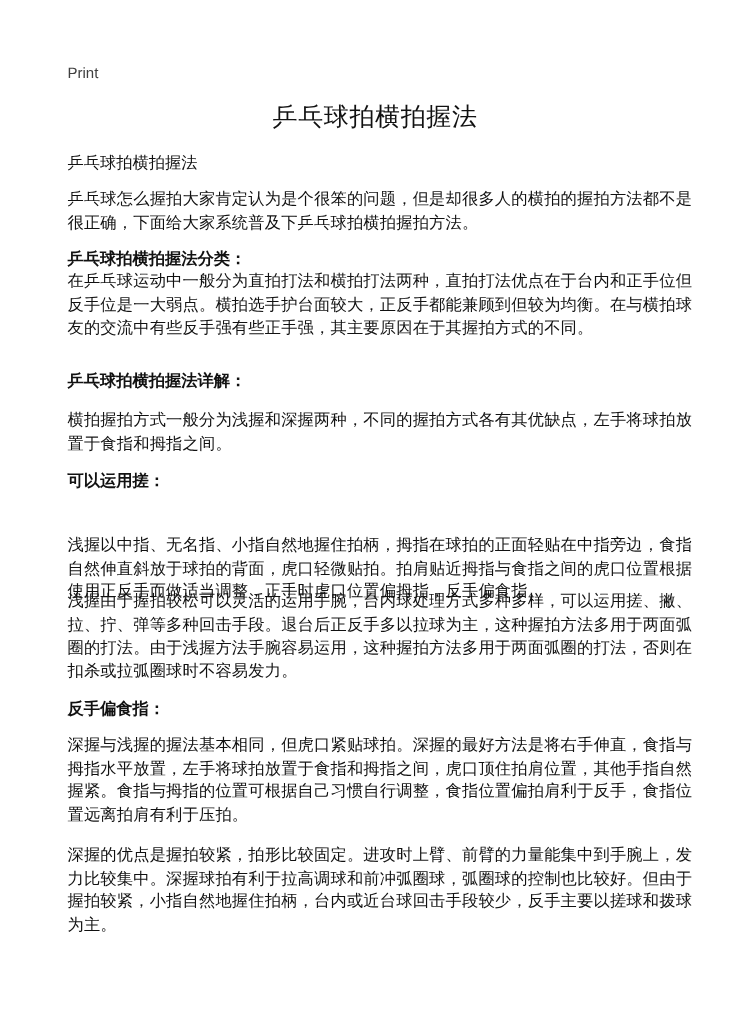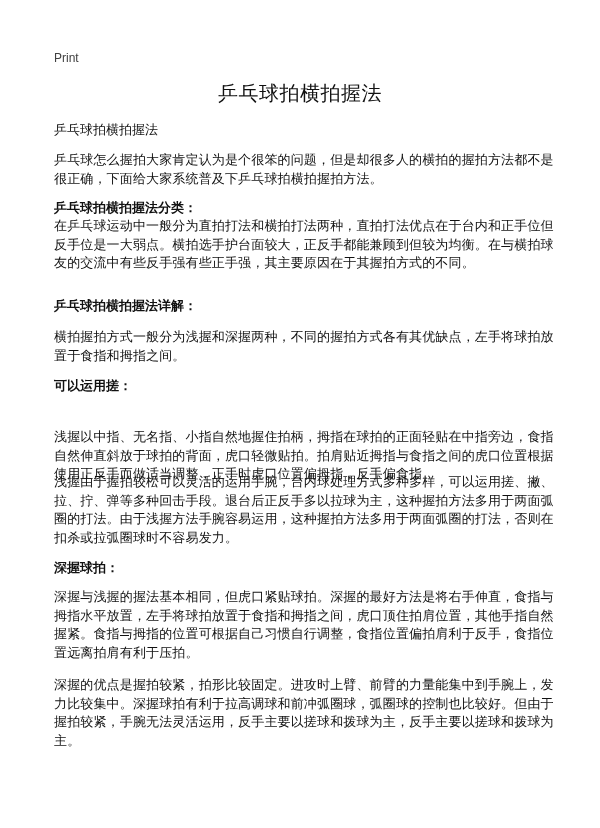--- a/index.html
+++ b/index.html
@@ -36,15 +36,15 @@
 <h3 class="block" style="top:199px">乒乓球拍横拍握法分类：</h3>
 <p class="block" style="top:217px">在乒乓球运动中一般分为直拍打法和横拍打法两种，直拍打法优点在于台内和正手位但反手位是一大弱点。横拍选手护台面较大，正反手都能兼顾到但较为均衡。在与横拍球友的交流中有些反手强有些正手强，其主要原因在于其握拍方式的不同。</p>
 
 <h3 class="block" style="top:297px">乒乓球拍横拍握法详解：</h3>
 <p class="block" style="top:328px">横拍握拍方式一般分为浅握和深握两种，不同的握拍方式各有其优缺点，左手将球拍放置于食指和拇指之间。</p>
 
 <h3 class="block" style="top:377px">可以运用搓：</h3>
 <p class="block" style="top:428px">浅握以中指、无名指、小指自然地握住拍柄，拇指在球拍的正面轻贴在中指旁边，食指自然伸直斜放于球拍的背面，虎口轻微贴拍。拍肩贴近拇指与食指之间的虎口位置根据使用正反手而做适当调整，正手时虎口位置偏拇指，反手偏食指。</p>
 <p class="block" style="top:473px">浅握由于握拍较松可以灵活的运用手腕，台内球处理方式多种多样，可以运用搓、撇、拉、拧、弹等多种回击手段。退台后正反手多以拉球为主，这种握拍方法多用于两面弧圈的打法。由于浅握方法手腕容易运用，这种握拍方法多用于两面弧圈的打法，否则在扣杀或拉弧圈球时不容易发力。</p>
 
-<h3 class="block" style="top:559px">深握球拍：</h3>
+<h3 class="block" style="top:559px">反手偏食指：</h3>
 <p class="block" style="top:588px">深握与浅握的握法基本相同，但虎口紧贴球拍。深握的最好方法是将右手伸直，食指与拇指水平放置，左手将球拍放置于食指和拇指之间，虎口顶住拍肩位置，其他手指自然握紧。食指与拇指的位置可根据自己习惯自行调整，食指位置偏拍肩利于反手，食指位置远离拍肩有利于压拍。</p>
-<p class="block" style="top:676px">深握的优点是握拍较紧，拍形比较固定。进攻时上臂、前臂的力量能集中到手腕上，发力比较集中。深握球拍有利于拉高调球和前冲弧圈球，弧圈球的控制也比较好。但由于握拍较紧，手腕无法灵活运用，反手主要以搓球和拨球为主，反手主要以搓球和拨球为主。</p>
+<p class="block" style="top:676px">深握的优点是握拍较紧，拍形比较固定。进攻时上臂、前臂的力量能集中到手腕上，发力比较集中。深握球拍有利于拉高调球和前冲弧圈球，弧圈球的控制也比较好。但由于握拍较紧，小指自然地握住拍柄，台内或近台球回击手段较少，反手主要以搓球和拨球为主。</p>
 
 </body></html>

